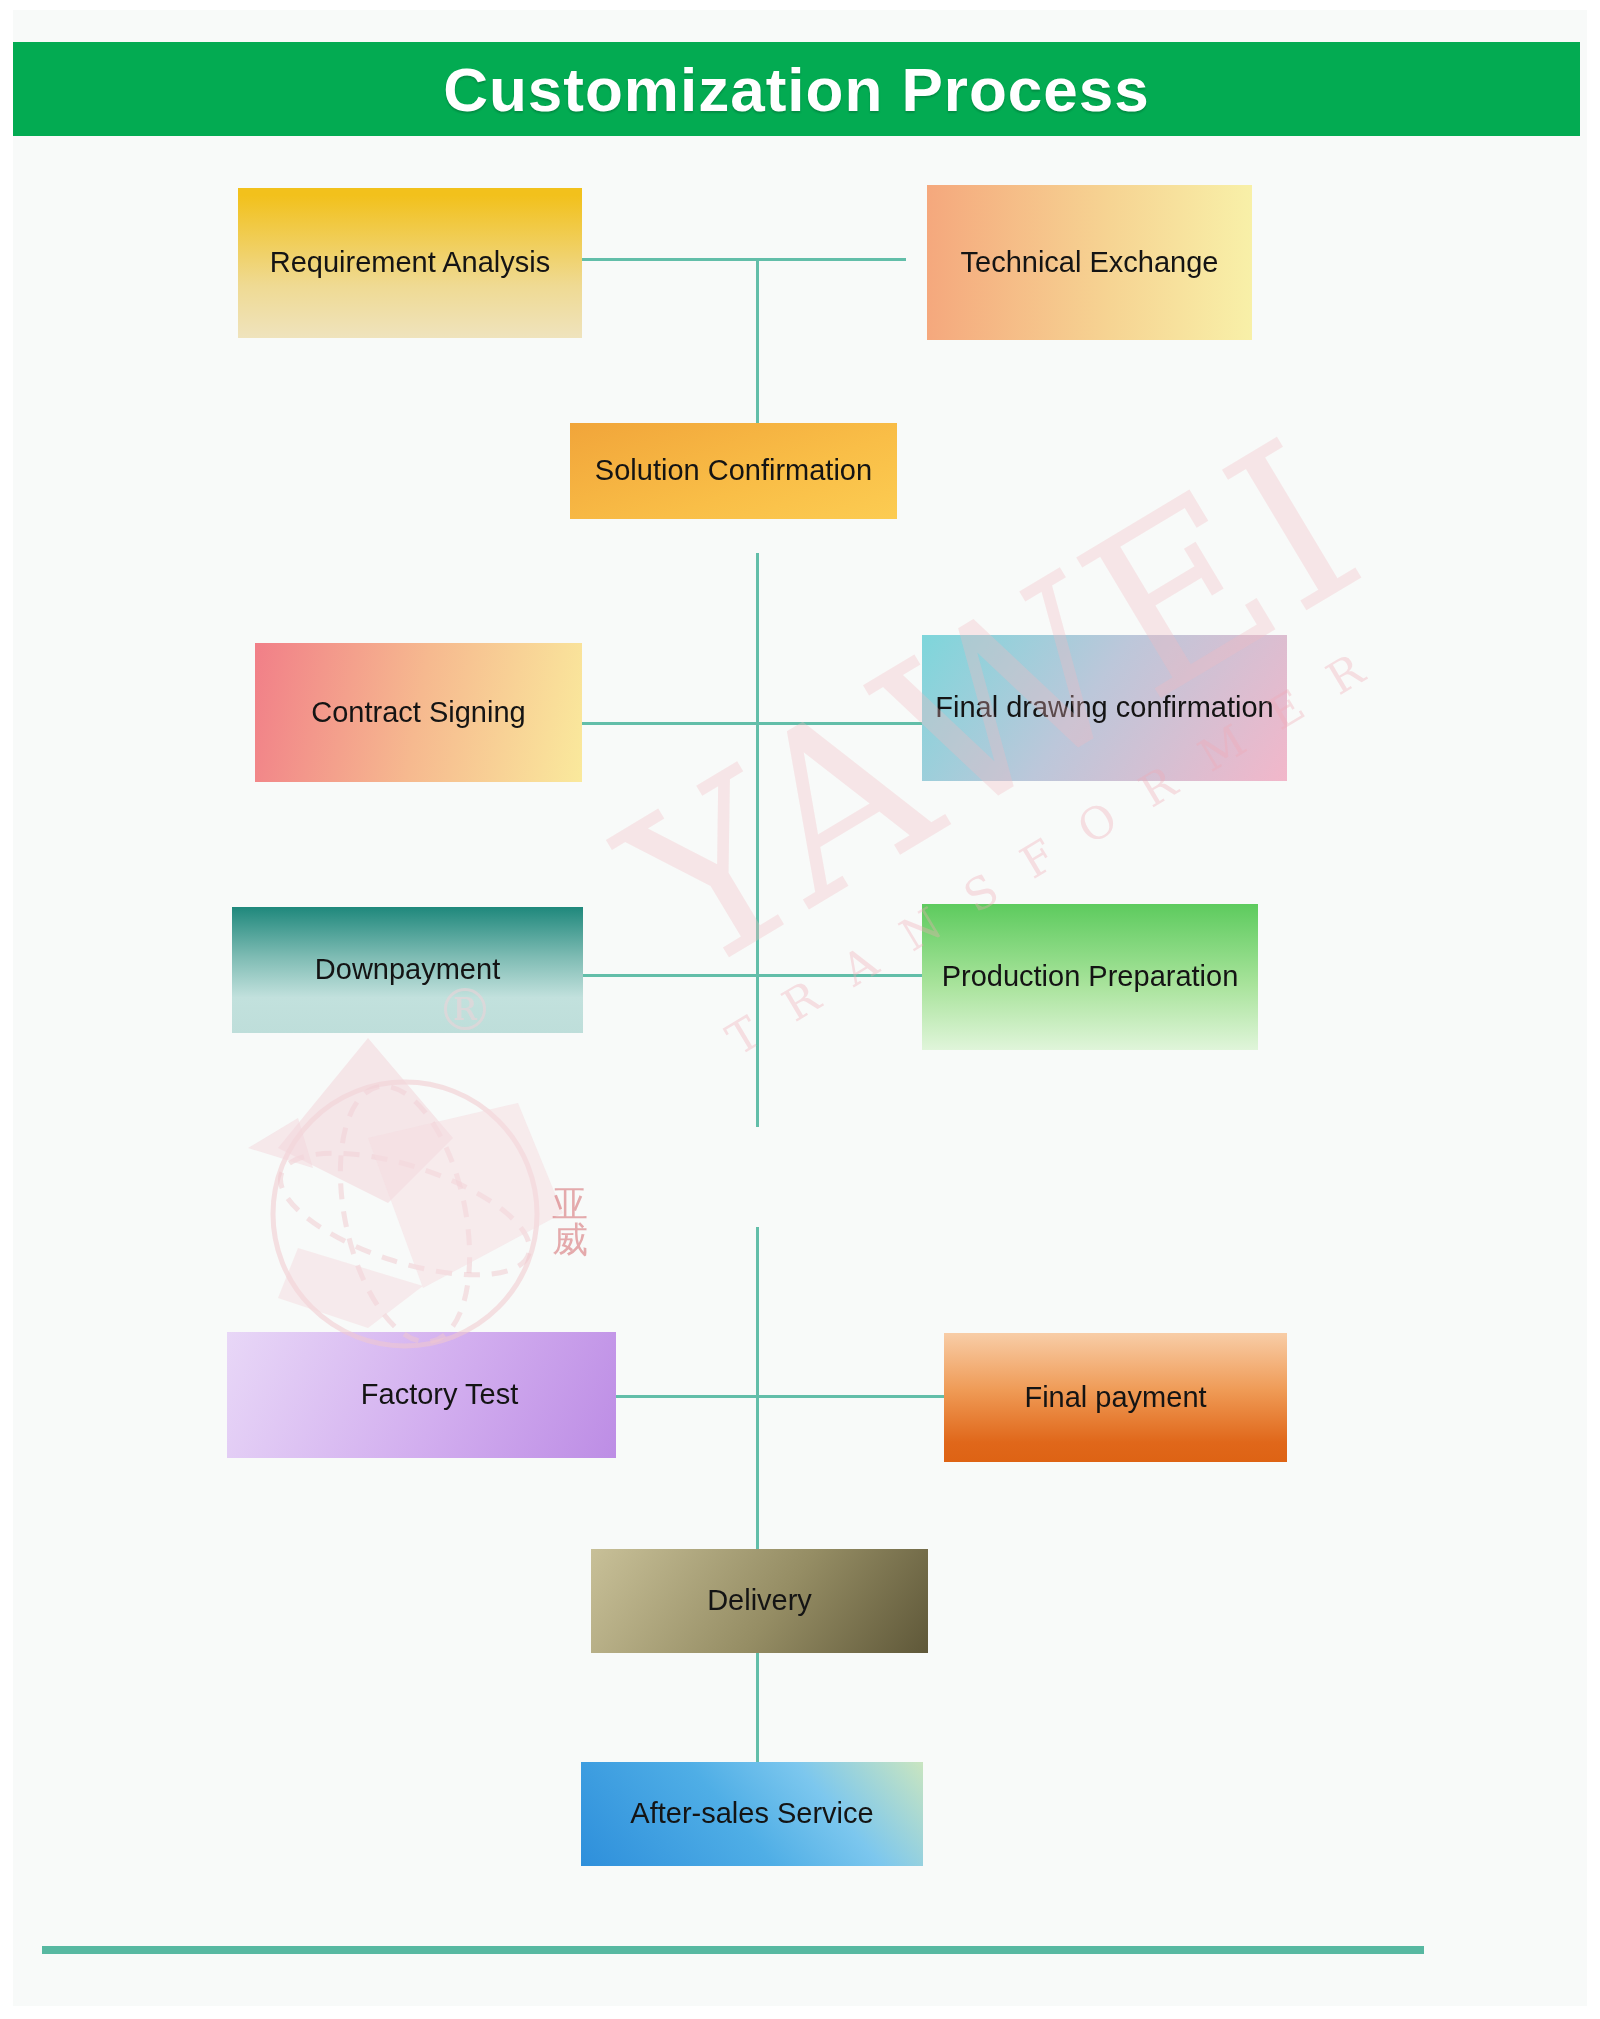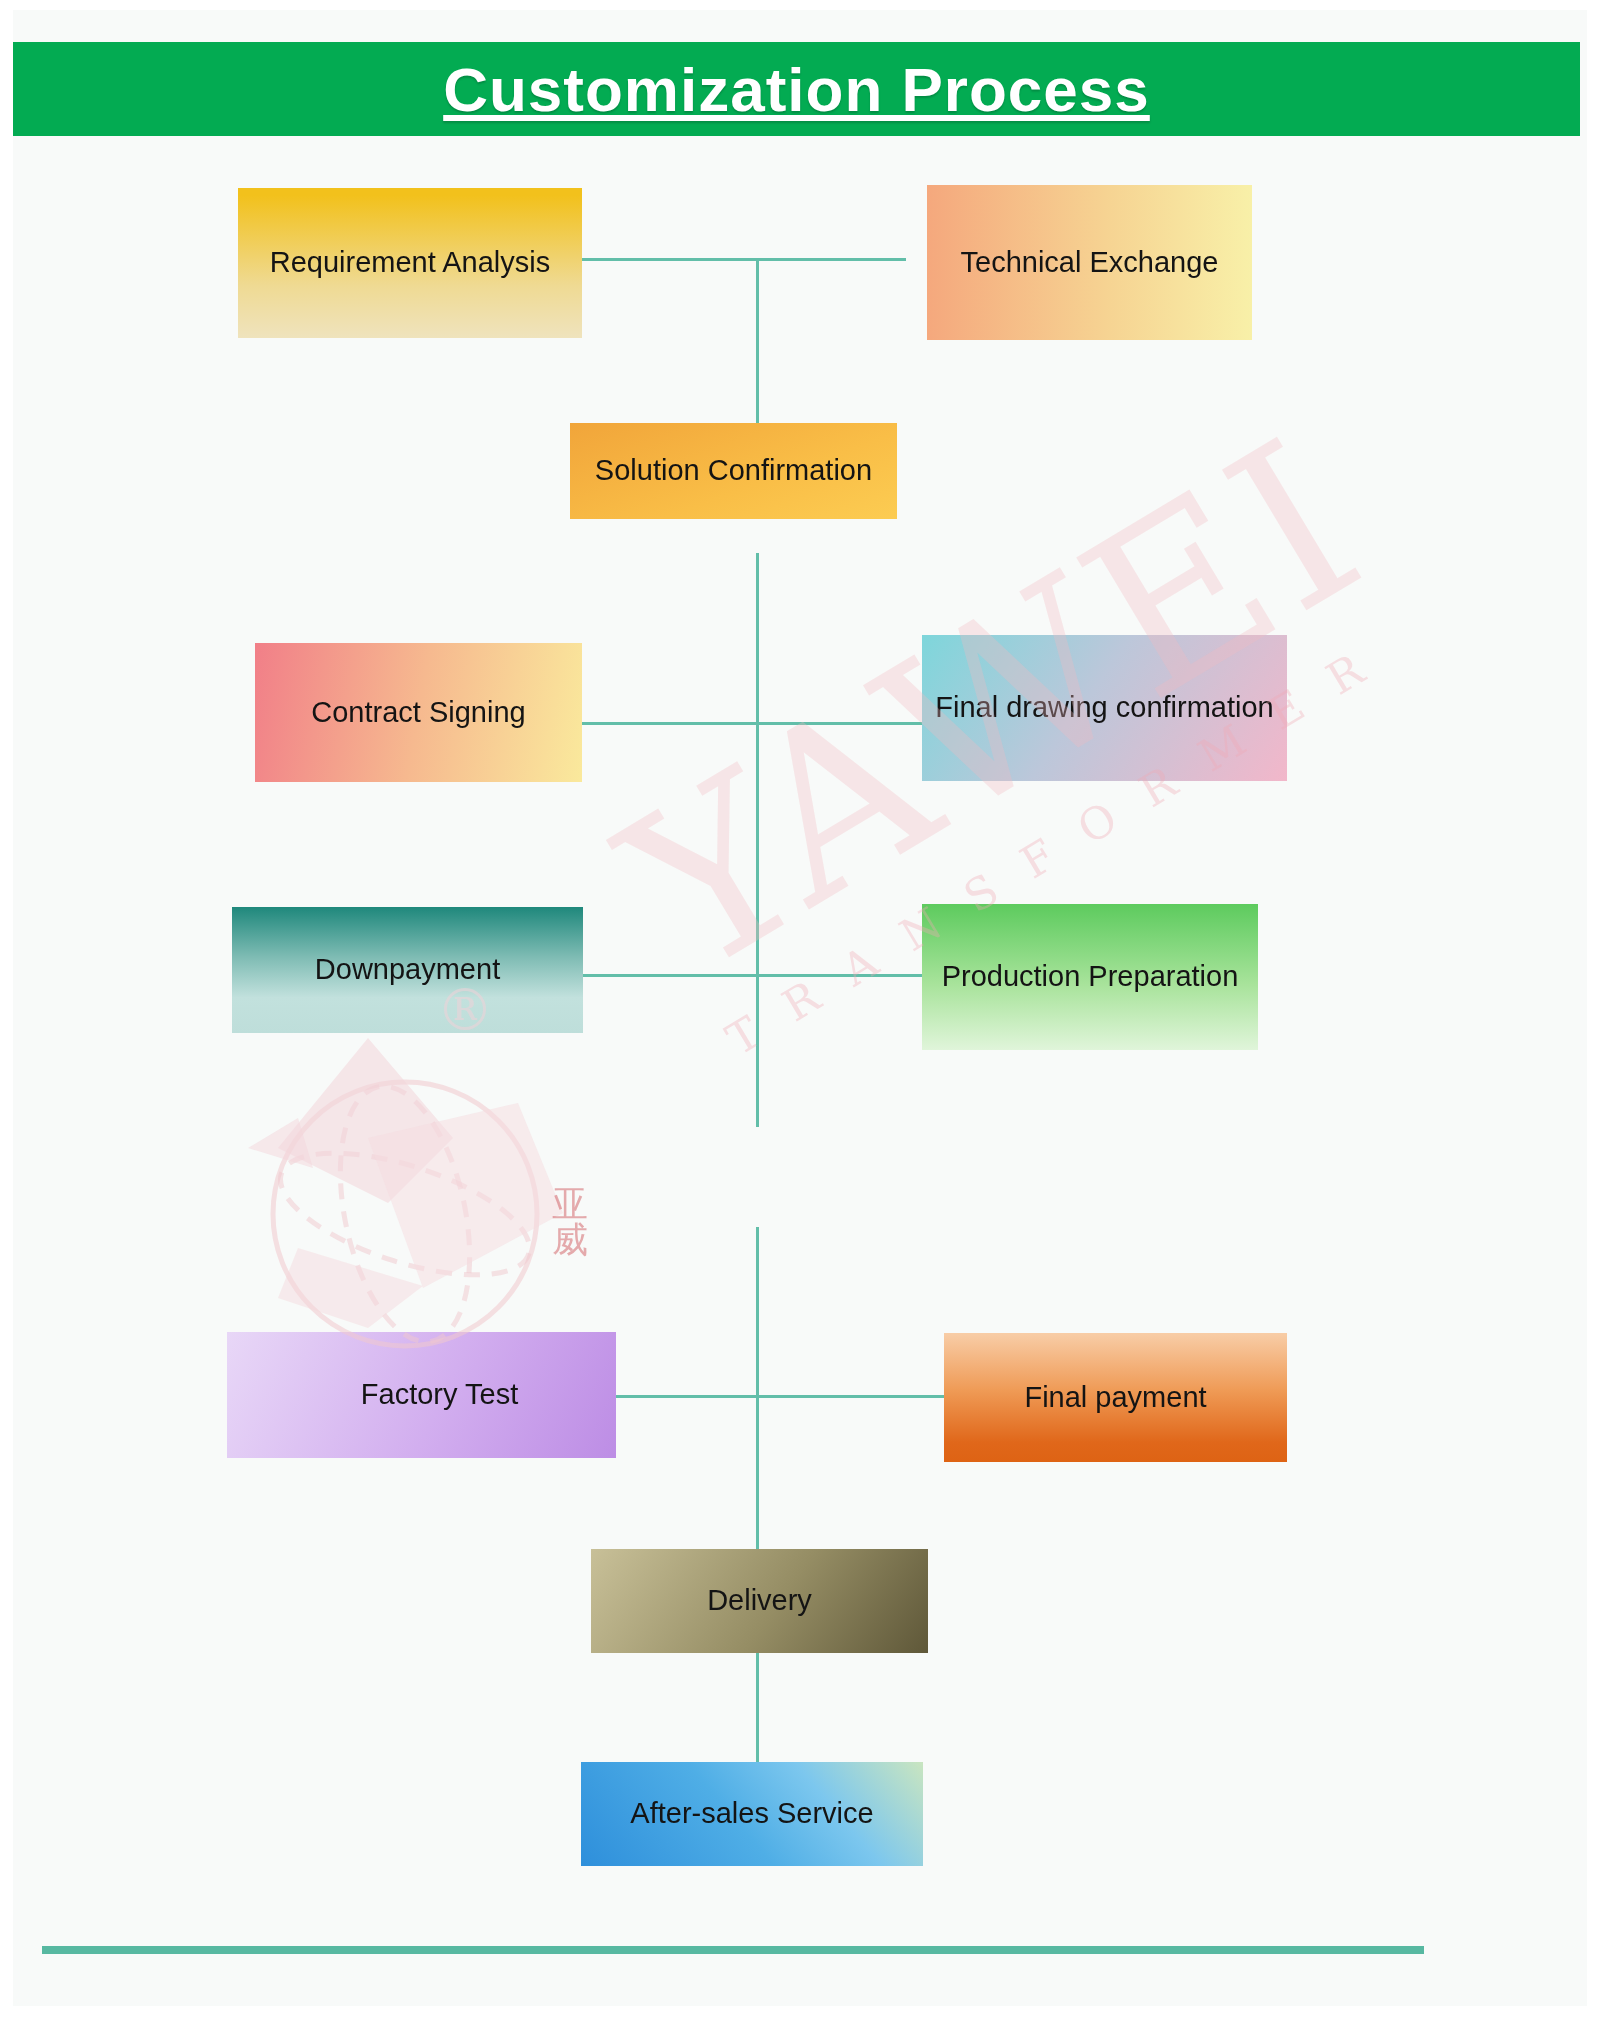--- a/index.html
+++ b/index.html
@@ -3,21 +3,21 @@
 <meta charset="utf-8">
 <style>
   html,body{margin:0;padding:0;background:#ffffff;}
   .page{position:relative;width:1600px;height:2019px;background:#ffffff;overflow:hidden;
         font-family:"Liberation Sans",sans-serif;}
   .slide-bg{position:absolute;left:13px;top:10px;width:1574px;height:1996px;background:#F8FAF9;z-index:0;}
 
   .title-bar{position:absolute;left:13px;top:42px;width:1567px;height:94px;background:#03AB52;
              display:flex;align-items:center;justify-content:center;z-index:15;}
   .title-bar span{color:#FFFFFF;font-size:62px;font-weight:bold;letter-spacing:1px;
-                  text-shadow:0 2px 2px rgba(0,0,0,0.18);text-decoration:underline;}
+                  text-shadow:0 2px 2px rgba(0,0,0,0.18);}
 
   .line{position:absolute;background:#62BEA9;z-index:10;}
   .v1{left:756px;top:259px;width:3px;height:166px;}
   .v2{left:756px;top:553px;width:3px;height:574px;}
   .v3{left:756px;top:1227px;width:3px;height:324px;}
   .v4{left:756px;top:1652px;width:3px;height:112px;}
   .h1{left:582px;top:258px;width:324px;height:3px;}
   .h2{left:582px;top:722px;width:341px;height:3px;}
   .h3{left:583px;top:974px;width:340px;height:3px;}
   .h4{left:580px;top:1395px;width:365px;height:3px;}

